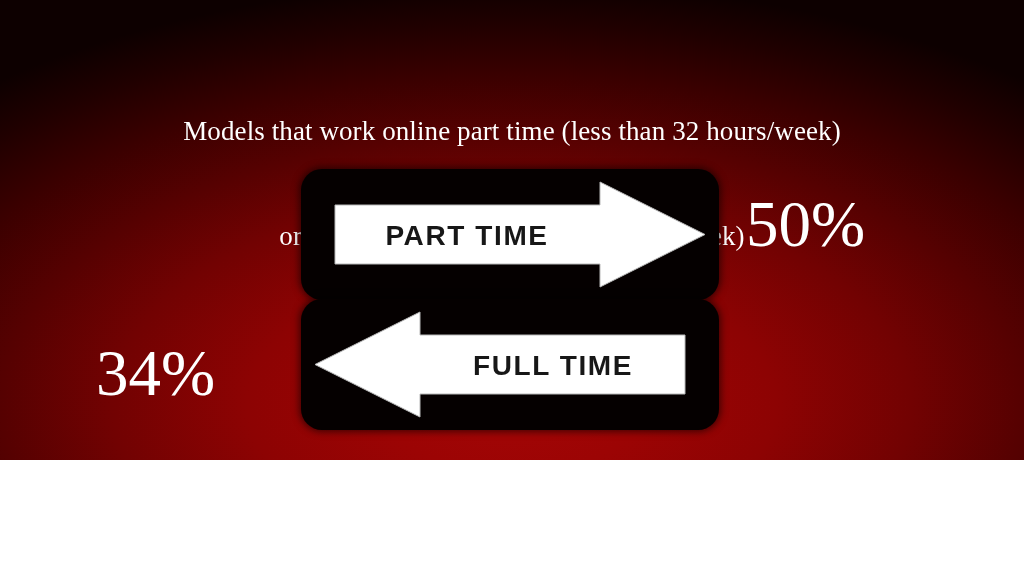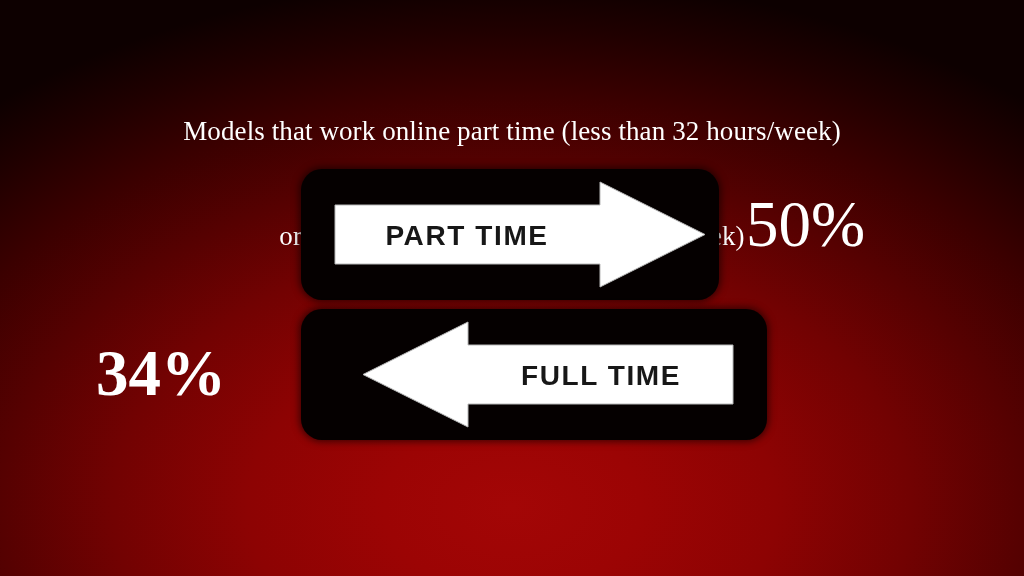--- a/index.html
+++ b/index.html
@@ -9,21 +9,21 @@
   body {
     width: 1024px;
     height: 576px;
     overflow: hidden;
     font-family: "Liberation Serif", serif;
   }
 
   #slide {
     position: relative;
     width: 1024px;
-    height: 576px;
+    height: 460px;
     background:
       radial-gradient(ellipse 78% 92% at 50% 88%,
         #a30606 0%,
         #9c0404 16%,
         #8d0303 33%,
         #720202 50%,
         #560101 64%,
         #3a0000 78%,
         #200000 90%,
         #0d0000 100%);
@@ -50,21 +50,21 @@
   .sign {
     position: absolute;
     left: 301px;
     width: 418px;
     height: 131px;
     background: #050000;
     border-radius: 21px;
     box-shadow: 0 0 7px 2px rgba(0,0,0,0.55);
   }
   #sign-part { top: 169px; }
-  #sign-full { top: 309px; padding-left: 48px; }
+  #sign-full { top: 299px; }
 
   .sign svg {
     display: block;
     width: 100%;
     height: 100%;
   }
 
   .arrow-label {
     fill: #171717;
     font-family: "Liberation Sans", sans-serif;
@@ -84,21 +84,20 @@
   }
   #pct-part {
     top: 192px;
     left: 746px;
     text-align: left;
   }
   #pct-full {
     top: 341px;
     left: 96px;
     text-align: left;
-    font-weight: bold;
   }
 </style>
 </head>
 <body>
 
 <div id="slide">
 
   <div id="title">
     <span class="tline">Models that work online part time (less than 32 hours/week)</span>
     <span class="tline">or full time (more than 32 hours per/week)</span>

